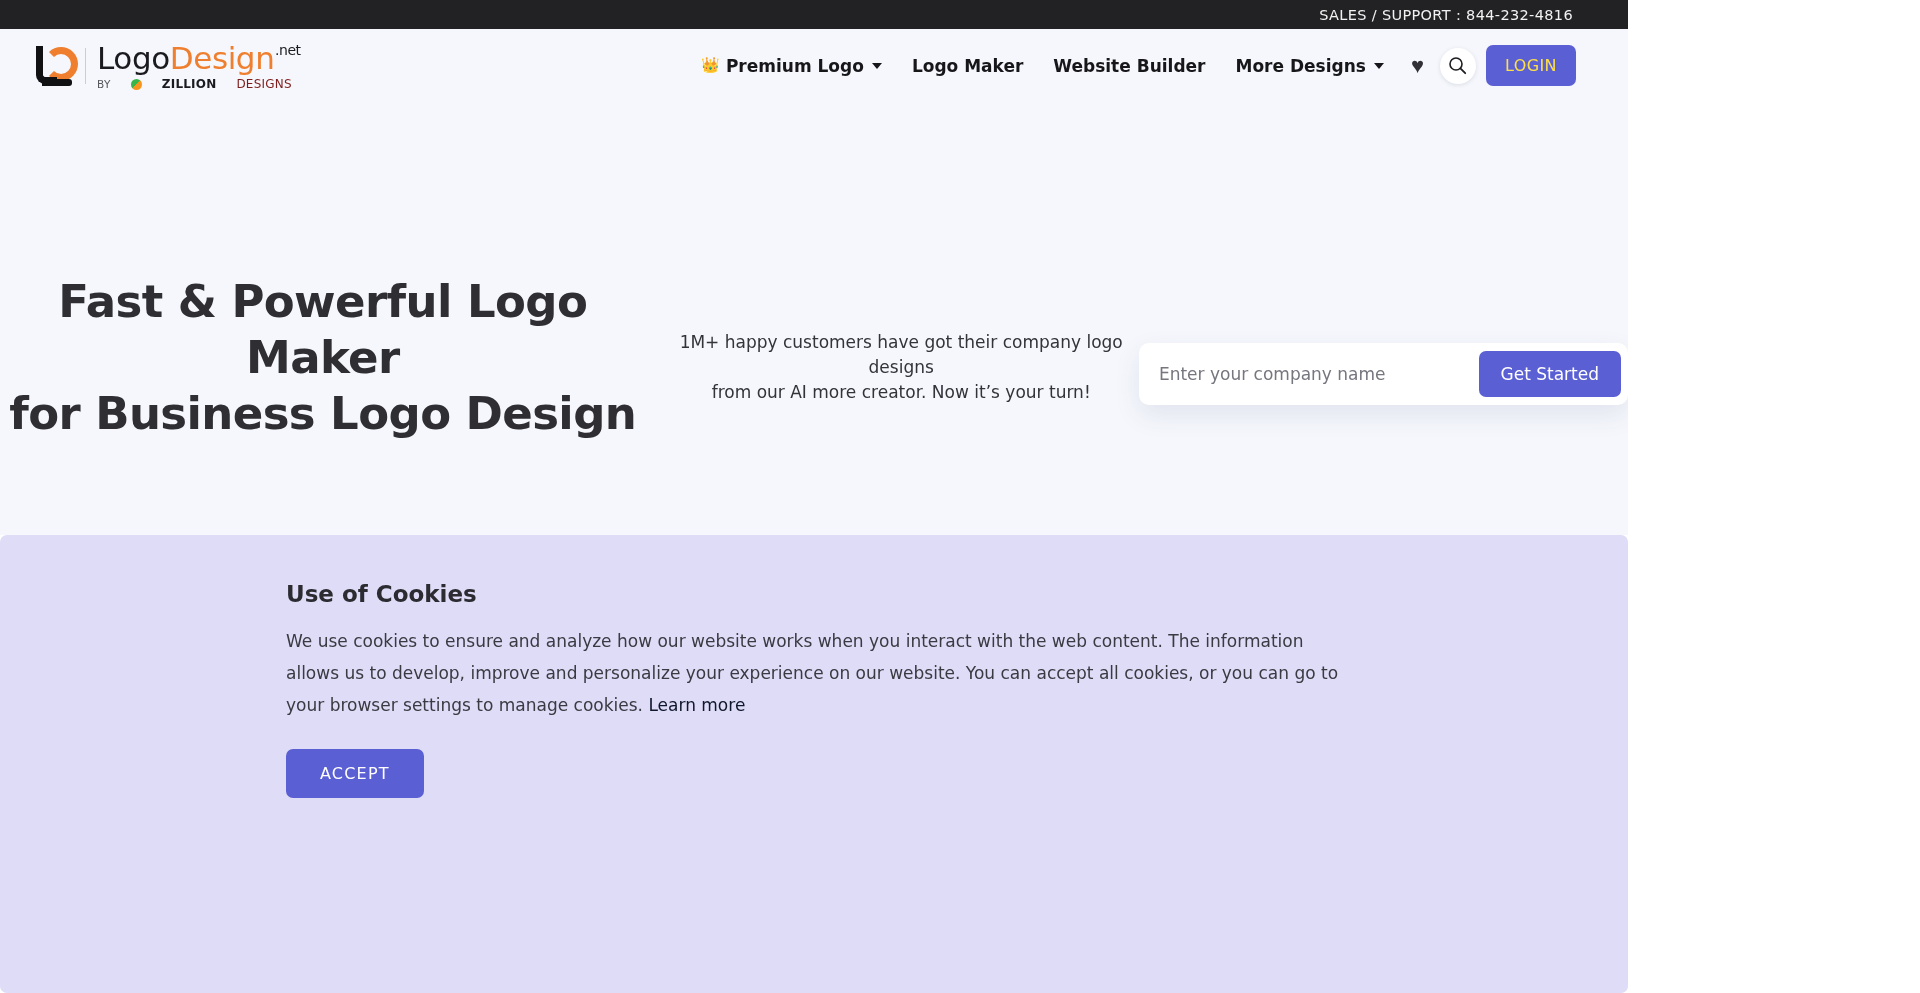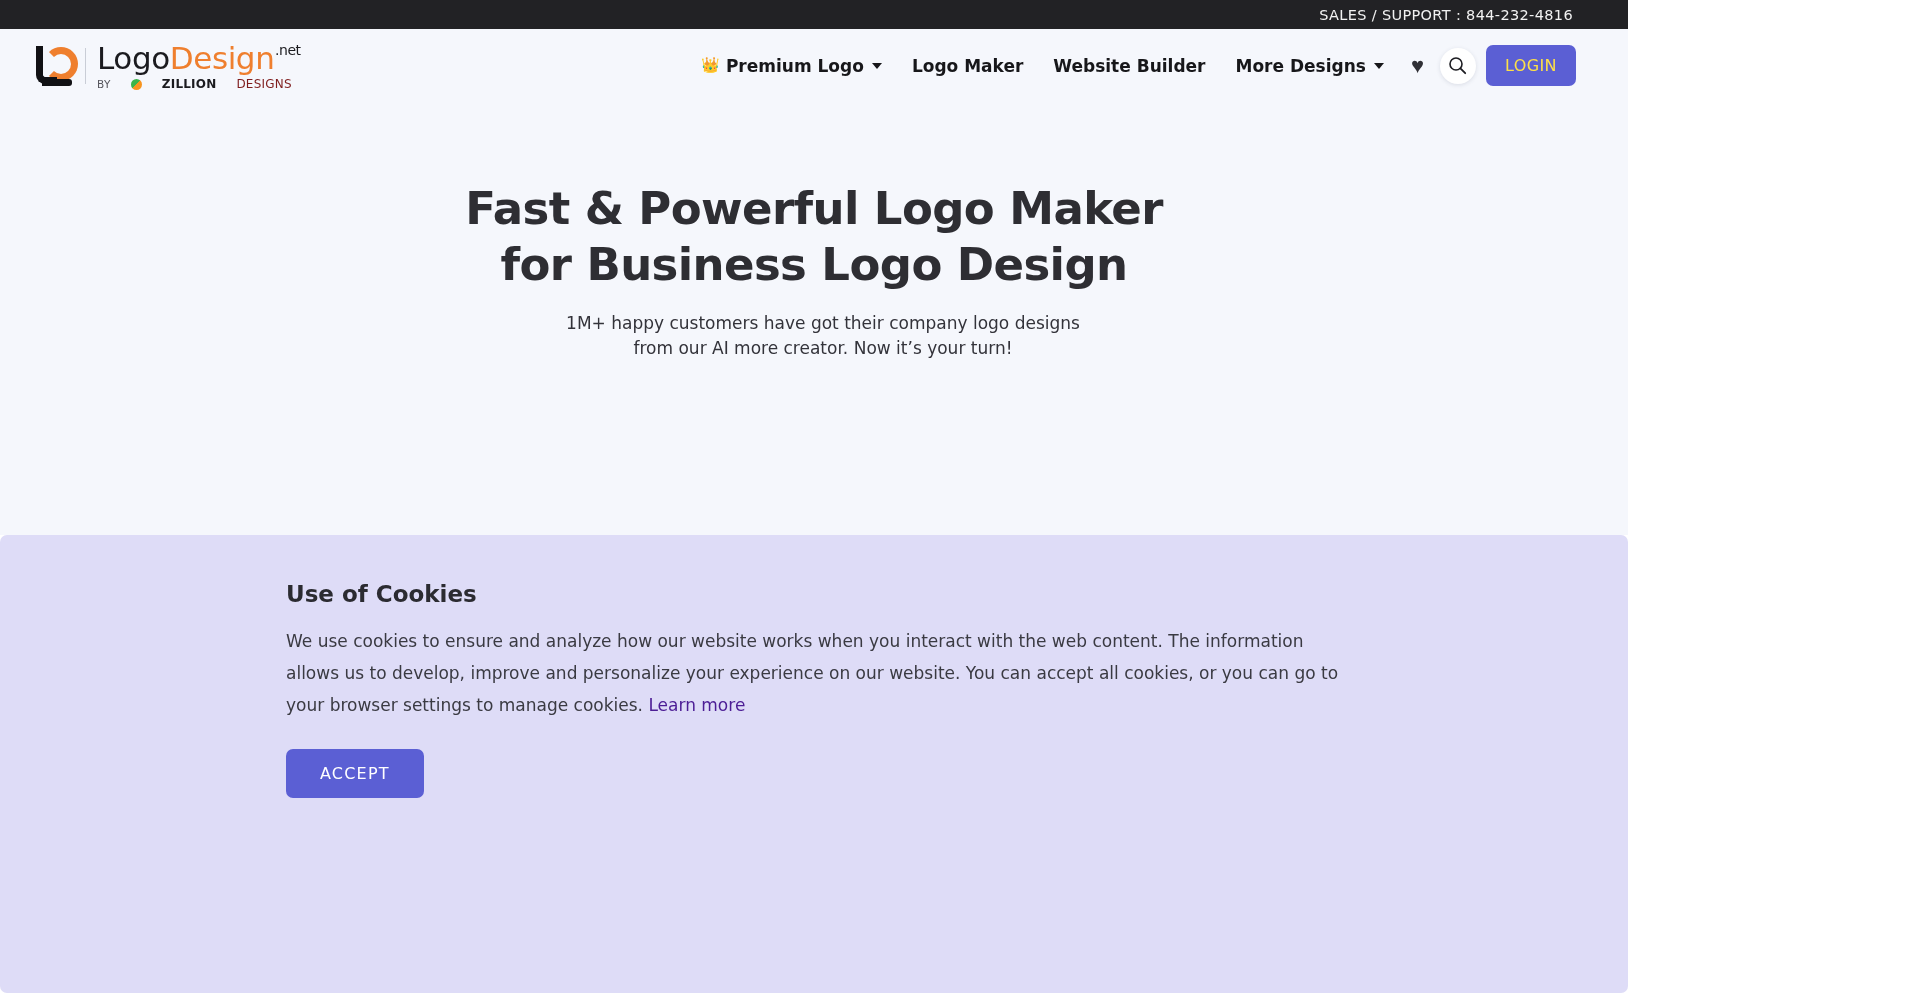--- a/index.html
+++ b/index.html
@@ -162,21 +162,21 @@
     border-radius: 7px;
     cursor: pointer;
     font-family: "DejaVu Sans", sans-serif;
   }
 
   
   .hero {
     background: #f5f7fc;
     height: 433px;
     display: flex;
-    flex-direction: column;
+    flex-direction: row;
     align-items: center;
     padding-top: 79px;
   }
   .hero h1 {
     font-family: "DejaVu Sans", sans-serif;
     font-size: 45px;
     line-height: 56px;
     font-weight: bold;
     color: #2e2e33;
     text-align: center;
@@ -272,21 +272,21 @@
     color: #2b2b31;
     margin-bottom: 18px;
   }
   .cookie p {
     font-size: 17px;
     line-height: 32px;
     color: #3a3a42;
     font-family: "DejaVu Sans", sans-serif;
   }
   .cookie a {
-    color: #4c1d95;
+    color: #0f172a;
     text-decoration: none;
     cursor: pointer;
   }
   .accept-btn {
     margin-top: 28px;
     background: #5b5fd4;
     color: #fff;
     border: 0;
     font-size: 16px;
     letter-spacing: 1.2px;
@@ -369,20 +369,24 @@
   <section class="hero">
     <h1>
       <span>Fast &amp; Powerful Logo Maker</span><br>
       <span>for Business Logo Design</span>
     </h1>
     <div class="hero-sub">
       <span>1M+ happy customers have got their company logo designs</span><br>
       <span>from our AI more creator. Now it’s your turn!</span>
     </div>
 
+    <div class="hero-form">
+      <input class="hero-input" type="text" placeholder="Enter your company name" style="">
+      <button class="get-started">Get Started</button>
+    </div>
   </section>
 
   <section class="started-wrap">
     <div class="started-card">
       <h2>Let’s Get Started with Our</h2>
 
       <div class="logo-card logo-card-a">
         <svg class="logo-art" viewBox="0 0 228 130">
           <ellipse cx="92" cy="70" rx="30" ry="19" fill="#141414"></ellipse>
           <ellipse cx="86" cy="66" rx="19" ry="12" fill="#1fb5ae"></ellipse>

